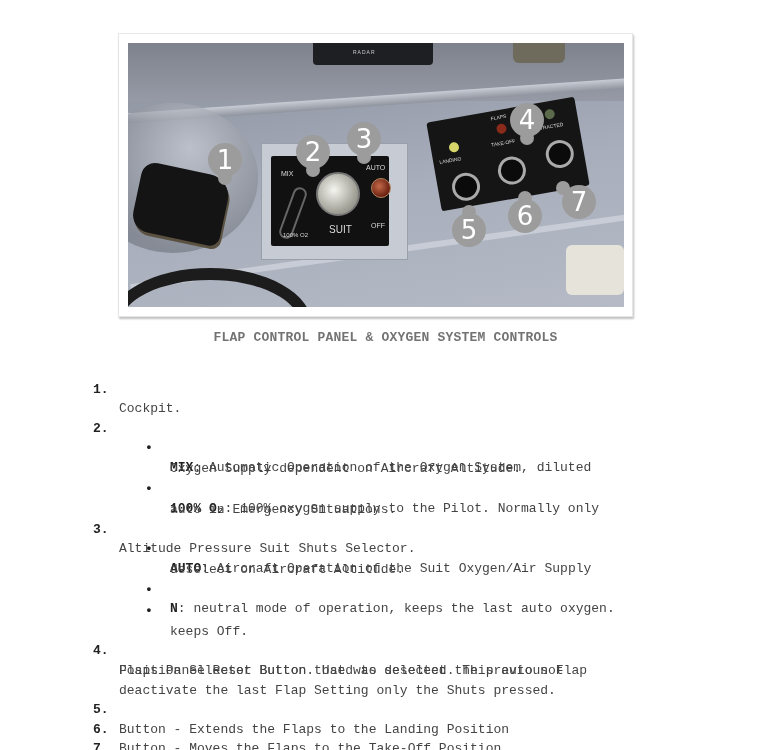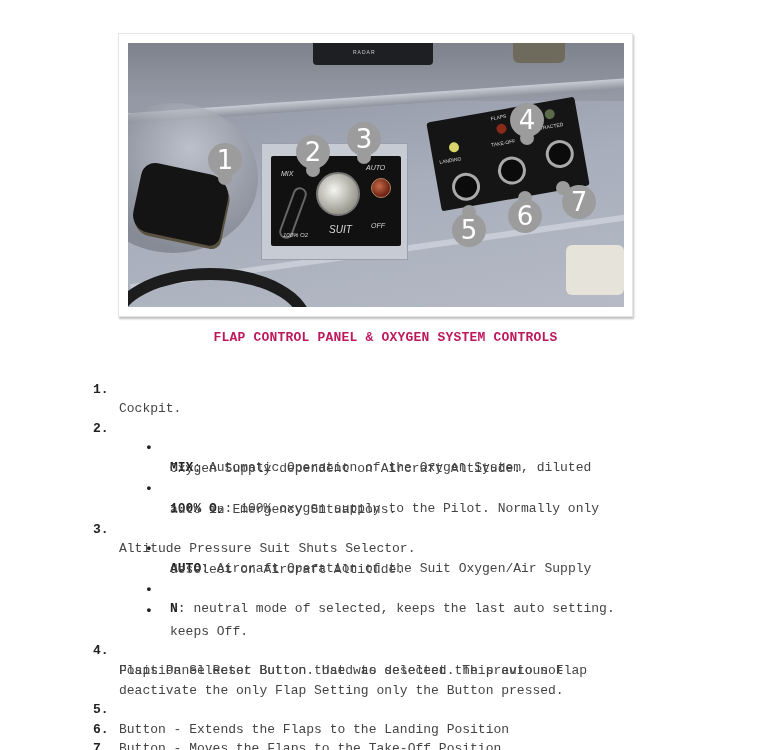--- a/index.html
+++ b/index.html
@@ -19,21 +19,21 @@
     .photo .ridge { position:absolute; left:-20px; top:52px; width:560px; height:10px; background:linear-gradient(180deg,#c8ccd4,#8f949e); transform:rotate(-4deg); }
     .photo .ridge2 { position:absolute; left:0; top:205px; width:520px; height:6px; background:#c7ccd6; transform:rotate(-8deg); }
     .photo .curve { position:absolute; left:-40px; top:60px; width:170px; height:150px; border-radius:50%;
       background:radial-gradient(circle at 60% 30%, #d0d4dc, #6e737d 70%); opacity:0.6; }
     .radar-box { position:absolute; left:185px; top:0; width:120px; height:22px; background:#1e1f22; border-radius:0 0 4px 4px; }
     .radar-label { position:absolute; left:40px; top:6px; font-family:"Liberation Sans", sans-serif; font-size:5px; color:#ccc; letter-spacing:1px; }
     .small-box { position:absolute; left:385px; top:0; width:52px; height:20px; background:#6e6a5c; border-radius:0 0 6px 6px; }
 
     .valve { position:absolute; left:8px; top:126px; width:90px; height:70px; background:#141414; border-radius:14px 22px 10px 18px; transform:rotate(12deg); box-shadow: 2px 3px 0 #5a5140; }
     .o2-panel-plate { position:absolute; left:133px; top:100px; width:145px; height:115px; background:#c7cbd4; border:1px solid #9aa0aa; }
-    .o2-panel { position:absolute; left:143px; top:113px; width:130px; height:90px; background:#111; border-radius:2px;font-style:italic; }
+    .o2-panel { position:absolute; left:143px; top:113px; width:118px; height:90px; background:#111; border-radius:2px; }
     .panel-text { position:absolute; font-family:"Liberation Sans", sans-serif; color:#d9d9d9; }
     .knob { position:absolute; left:45px; top:16px; width:40px; height:40px; border-radius:50%; background:radial-gradient(circle at 40% 40%, #f5f5f0, #9a9a90 70%); border:2px solid #777; }
     .lever { position:absolute; left:15px; top:30px; width:10px; height:50px; border:2px solid #666; border-radius:8px; transform:rotate(20deg); }
     .red-lamp { position:absolute; left:100px; top:22px; width:18px; height:18px; border-radius:50%; background:radial-gradient(circle at 40% 40%, #c46a4a, #6a2010 70%); border:1px solid #b38560; }
 
     .flap-panel { position:absolute; left:305px; top:66px; width:150px; height:90px; background:#151515; border-radius:3px; transform:rotate(-10deg); }
     .lamp { position:absolute; width:10px; height:10px; border-radius:50%; }
     .btn-ring { position:absolute; width:22px; height:22px; border-radius:50%; background:#0b0b0b; border:3px solid #aaa; }
 
     .bubble {
@@ -43,21 +43,21 @@
     .bubble::after { content:""; position:absolute; width:14px; height:14px; background:#9c9c9c; border-radius:50%; }
     .bubble.tail-down::after { left:10px; top:28px; }
     .bubble.tail-up::after { left:10px; top:-8px; }
     .bubble.tail-left::after { left:-6px; top:-4px; }
 
     .white-block { position:absolute; left:438px; top:202px; width:58px; height:50px; background:#e6e3da; border-radius:6px; }
     .wheel { position:absolute; left:-20px; top:225px; width:180px; height:90px; border-radius:50%; border:12px solid #1c1c1c; }
 
     .heading {
       position:absolute; left:0; top:330px; width:771px; text-align:center;
-      font-family:"Liberation Mono", monospace; font-weight:bold; font-size:13px; color:#be185d; letter-spacing:0.2px;
+      font-family:"Liberation Mono", monospace; font-weight:bold; font-size:13px; color:#737373; letter-spacing:0.2px;
     }
     .list { position:absolute; left:93px; top:360px; width:620px; }
     .line { position:relative; font-size:13px; line-height:19.6px; height:19.6px; white-space:pre; color:#444; }
     .num { position:absolute; left:0; font-weight:bold; color:#222; }
     .txt { position:absolute; left:26px; }
     .bullet-line .dot { position:absolute; left:52px; font-weight:bold; color:#222; }
     .bullet-line .btxt { position:absolute; left:77px; }
     .cont-b { position:absolute; left:77px; }
     .kw { font-weight:bold; color:#222; }
     .gap-b { height:21px; }
@@ -151,38 +151,38 @@
   </div>
   <div class="line bullet-line gap-b">
     <span class="dot">•</span>
     <span class="btxt"><span class="kw">AUTO</span><span>: Aircraft Operation of the Suit Oxygen/Air Supply</span></span>
   </div>
   <div class="line">
     <span class="cont-b">deselect on Aircraft Altitude.</span>
   </div>
   <div class="line bullet-line gap-b">
     <span class="dot">•</span>
-    <span class="btxt"><span class="kw">N</span><span>: neutral mode of selected, keeps the last auto setting.</span></span>
+    <span class="btxt"><span class="kw">N</span><span>: neutral mode of operation, keeps the last auto oxygen.</span></span>
   </div>
   <div class="line bullet-line gap-b">
     <span class="dot">•</span>
   </div>
   <div class="line">
     <span class="cont-b">keeps Off.</span>
   </div>
 
   <div class="line">
     <span class="num">4.</span>
     <span class="txt">Flaps Panel Reset Button. Used to deselect the previous Flap</span>
   </div>
   <div class="line">
     <span class="txt">Position Selector Button that was selected. This auto not</span>
   </div>
   <div class="line">
-    <span class="txt">deactivate the only Flap Setting only the Button pressed.</span>
+    <span class="txt">deactivate the last Flap Setting only the Shuts pressed.</span>
   </div>
 
   <div class="line">
     <span class="num">5.</span>
     <span class="txt">Button - Extends the Flaps to the Landing Position</span>
   </div>
 
   <div class="line">
     <span class="num">6.</span>
     <span class="txt">Button - Moves the Flaps to the Take-Off Position</span>

